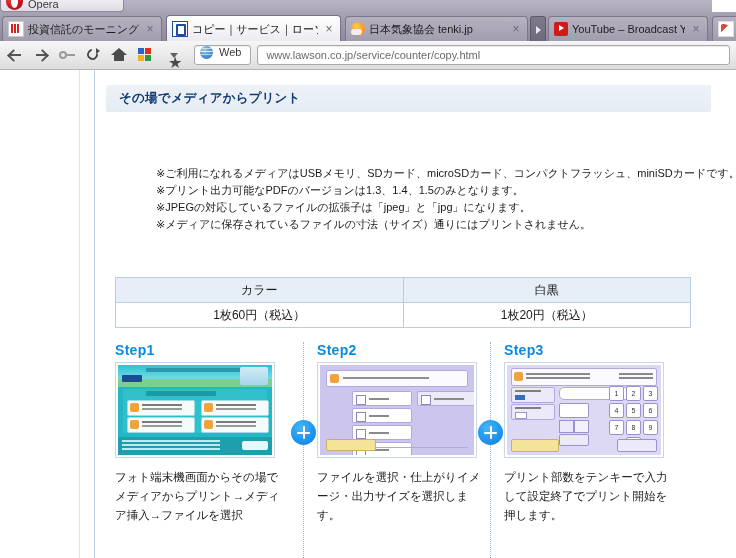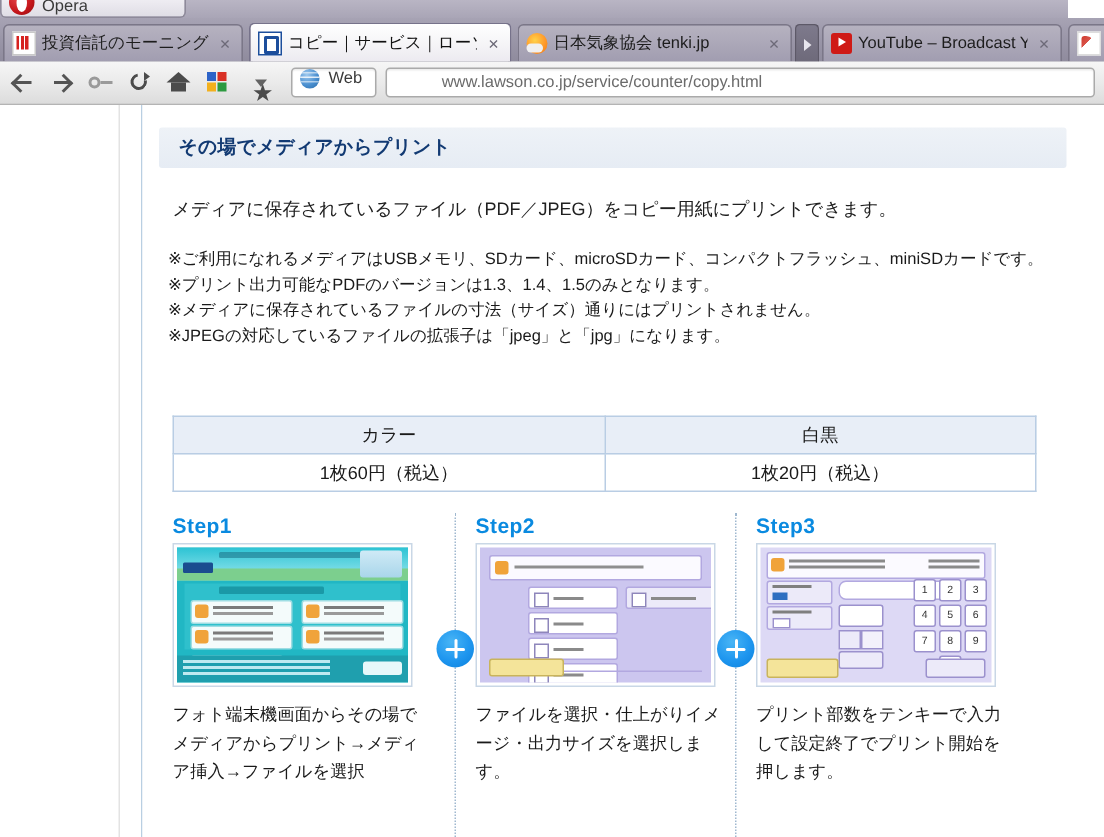--- a/index.html
+++ b/index.html
@@ -186,21 +186,21 @@
     position:relative;overflow:hidden;
   }
   .searchbox .globe:after{
     content:"";position:absolute;left:-1px;top:5px;width:16px;height:1px;background:rgba(255,255,255,.8);
     box-shadow:0 -3px 0 0 rgba(255,255,255,.55),0 3px 0 0 rgba(255,255,255,.55);
   }
   .searchbox .slabel{font-size:11px;color:#3a3a3a;margin:0 9px 0 6px;}
   .urlbar{
     margin-left:6px;margin-right:6px;height:20px;flex:1 1 auto;
     border:1px solid #aaa;border-radius:3px;background:#fff;box-sizing:border-box;
-    display:flex;align-items:center;box-shadow:inset 0 1px 1px rgba(0,0,0,.08);padding-left:28px;
+    display:flex;align-items:center;box-shadow:inset 0 1px 1px rgba(0,0,0,.08);
   }
   .urlbar .utext{
     font-size:11px;color:#6b6b6b;margin-left:8px;white-space:nowrap;overflow:hidden;
   }
 
   
   .viewport{
     position:absolute;left:0;top:70px;width:736px;height:488px;
     background:#ffffff;overflow:hidden;
   }
@@ -227,21 +227,21 @@
   }
 
   .lead{
     position:absolute;left:20px;top:60px;width:600px;
     font-size:12px;color:#202020;line-height:18px;
   }
   .notes{
     position:absolute;left:17px;top:95px;width:605px;
     font-size:11px;color:#1a1a1a;line-height:17px;
   }
-  .notes div{white-space:nowrap;}
+  .notes div{white-space:nowrap;margin-left:44px;}
   .notes .wrap{white-space:normal;line-height:17px;}
 
   
   .ptable{
     position:absolute;left:20px;top:207px;width:576px;
     border-collapse:collapse;
   }
   .ptable td{
     border:1px solid #b9cde4;height:24px;text-align:center;
     font-size:12px;color:#1a1a1a;padding:0;
@@ -457,27 +457,26 @@
   <div class="viewport">
     <div class="pg-leftcol"></div>
     <div class="pg-leftcol2"></div>
 
     <div class="pg-content">
 
       <div class="sec-head">
         <span class="sh-text">その場でメディアからプリント</span>
       </div>
 
-      <div class="lead">メディアに保存されているファイル（PDF／JPEG）をコピー用紙にプリントできます。</div>
 
       <div class="notes">
         <div>※ご利用になれるメディアはUSBメモリ、SDカード、microSDカード、コンパクトフラッシュ、miniSDカードです。</div>
         <div>※プリント出力可能なPDFのバージョンは1.3、1.4、1.5のみとなります。</div>
+        <div>※JPEGの対応しているファイルの拡張子は「jpeg」と「jpg」になります。</div>
         <div>※メディアに保存されているファイルの寸法（サイズ）通りにはプリントされません。</div>
-        <div>※JPEGの対応しているファイルの拡張子は「jpeg」と「jpg」になります。</div>
       </div>
 
       <table class="ptable">
         <tbody>
             <tr class="head">
           <td style="width:288px">カラー</td>
           <td style="width:288px">白黒</td>
         </tr>
         <tr class="body">
           <td>1枚60円（税込）</td>

